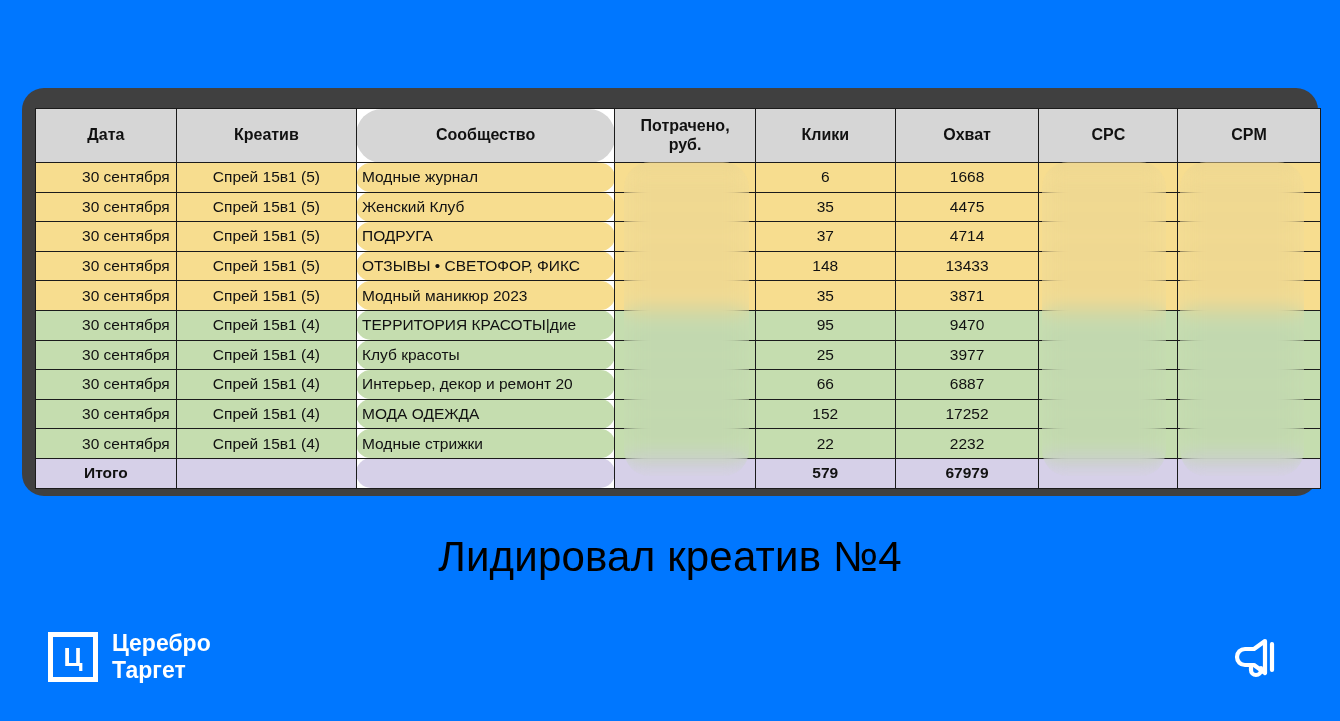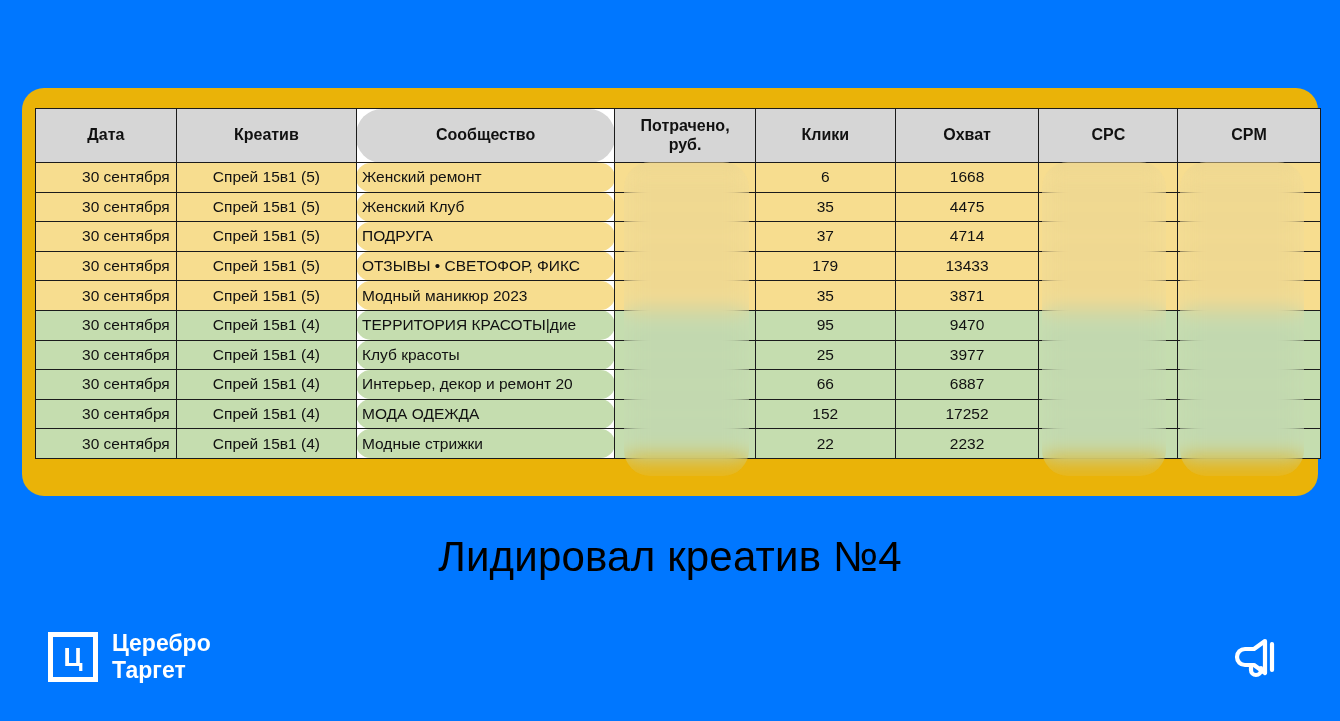--- a/index.html
+++ b/index.html
@@ -8,21 +8,21 @@
     overflow:hidden;
     font-family:"Liberation Sans", sans-serif;
   }
   body { background:#0077ff; position:relative; }
 
   
   #card {
     position:absolute;
     left:22px; top:88px;
     width:1296px; height:408px;
-    background:#eab308;
+    background:#404040;
     border-radius:22px;
   }
 
   
   #sheet {
     position:absolute;
     left:13px; top:20px;
     width:1286px;
     border-collapse:collapse;
     table-layout:fixed;
@@ -157,21 +157,21 @@
         <th class="c-cpc">CPC</th>
         <th class="c-cpm">CPM</th>
       </tr>
     </thead>
     <tbody id="sheet-body">
         <tr class="grp-yellow">
           <td class="date c-date">30 сентября</td>
           <td class="creo c-creo">Спрей 15в1 (5)</td>
           <td class="comm c-comm">
             <div class="clipbox">
-              <span class="spill">Женский ремонт</span>
+              <span class="spill">Модные журнал</span>
             </div>
           </td>
           <td class="blank c-spent"></td>
           <td class="num c-clicks">6</td>
           <td class="num c-reach">1668</td>
           <td class="blank c-cpc"></td>
           <td class="blank c-cpm"></td>
         </tr>
         <tr class="grp-yellow">
           <td class="date c-date">30 сентября</td>
@@ -203,21 +203,21 @@
         </tr>
         <tr class="grp-yellow">
           <td class="date c-date">30 сентября</td>
           <td class="creo c-creo">Спрей 15в1 (5)</td>
           <td class="comm c-comm">
             <div class="clipbox">
               <span class="spill">ОТЗЫВЫ • СВЕТОФОР, ФИКС</span>
             </div>
           </td>
           <td class="blank c-spent"></td>
-          <td class="num c-clicks">179</td>
+          <td class="num c-clicks">148</td>
           <td class="num c-reach">13433</td>
           <td class="blank c-cpc"></td>
           <td class="blank c-cpm"></td>
         </tr>
         <tr class="grp-yellow">
           <td class="date c-date">30 сентября</td>
           <td class="creo c-creo">Спрей 15в1 (5)</td>
           <td class="comm c-comm">
             <div class="clipbox">
               <span class="spill">Модный маникюр 2023</span>
@@ -289,20 +289,30 @@
           <td class="date c-date">30 сентября</td>
           <td class="creo c-creo">Спрей 15в1 (4)</td>
           <td class="comm c-comm">
             <div class="clipbox">
               <span class="spill">Модные стрижки</span>
             </div>
           </td>
           <td class="blank c-spent"></td>
           <td class="num c-clicks">22</td>
           <td class="num c-reach">2232</td>
+          <td class="blank c-cpc"></td>
+          <td class="blank c-cpm"></td>
+        </tr>
+        <tr class="total">
+          <td class="date c-date">Итого</td>
+          <td class="creo c-creo"></td>
+          <td class="comm c-comm"></td>
+          <td class="blank c-spent"></td>
+          <td class="num c-clicks">579</td>
+          <td class="num c-reach">67979</td>
           <td class="blank c-cpc"></td>
           <td class="blank c-cpm"></td>
         </tr>
       </tbody>
   </table>
 
   <div class="blur-col" style="left:602px; top:74px; width:125px; height:314px;"></div>
   <div class="blur-col" style="left:1020px; top:74px; width:124px; height:314px;"></div>
   <div class="blur-col" style="left:1158px; top:74px; width:124px; height:314px;"></div>
 </div>

